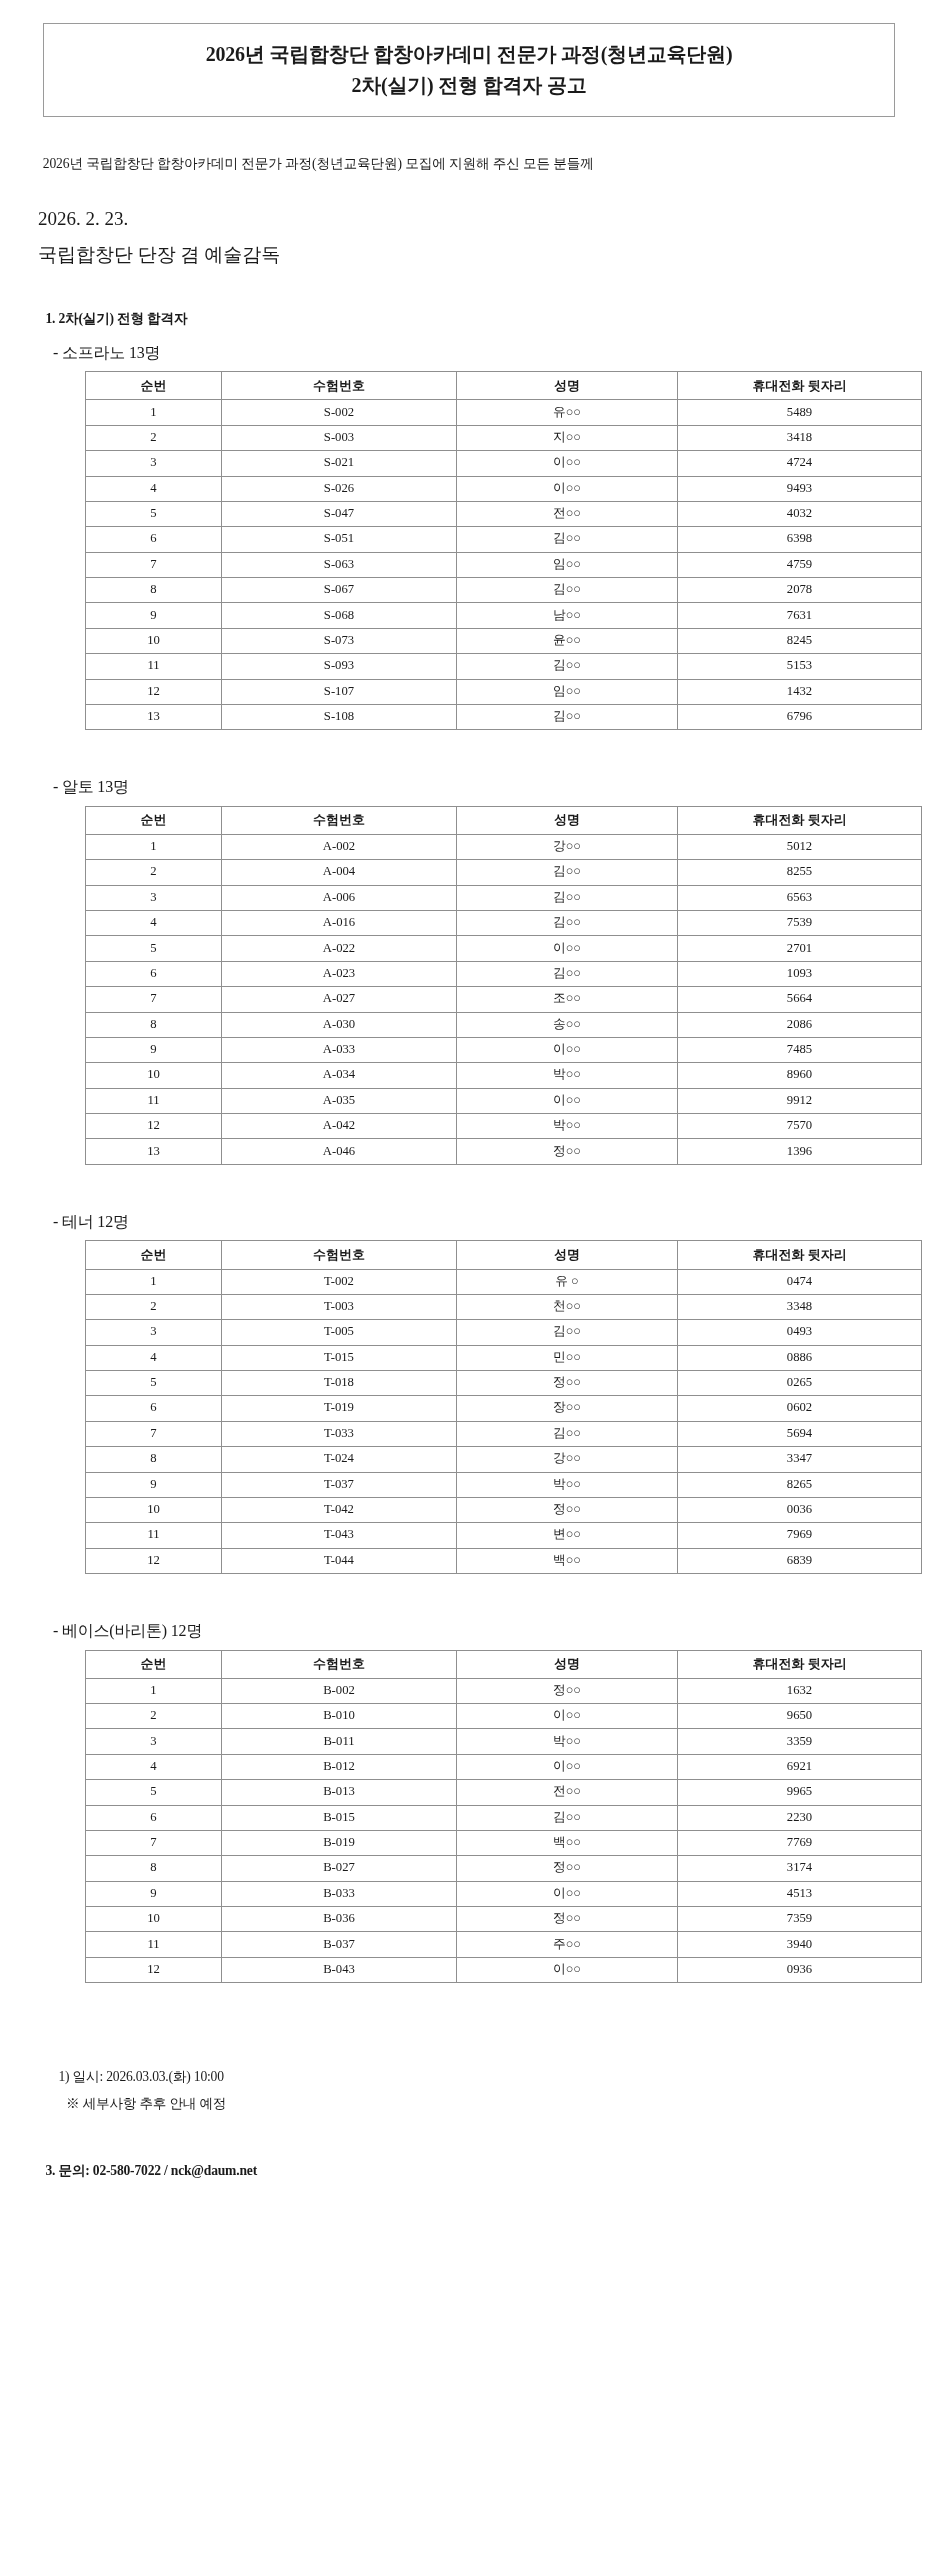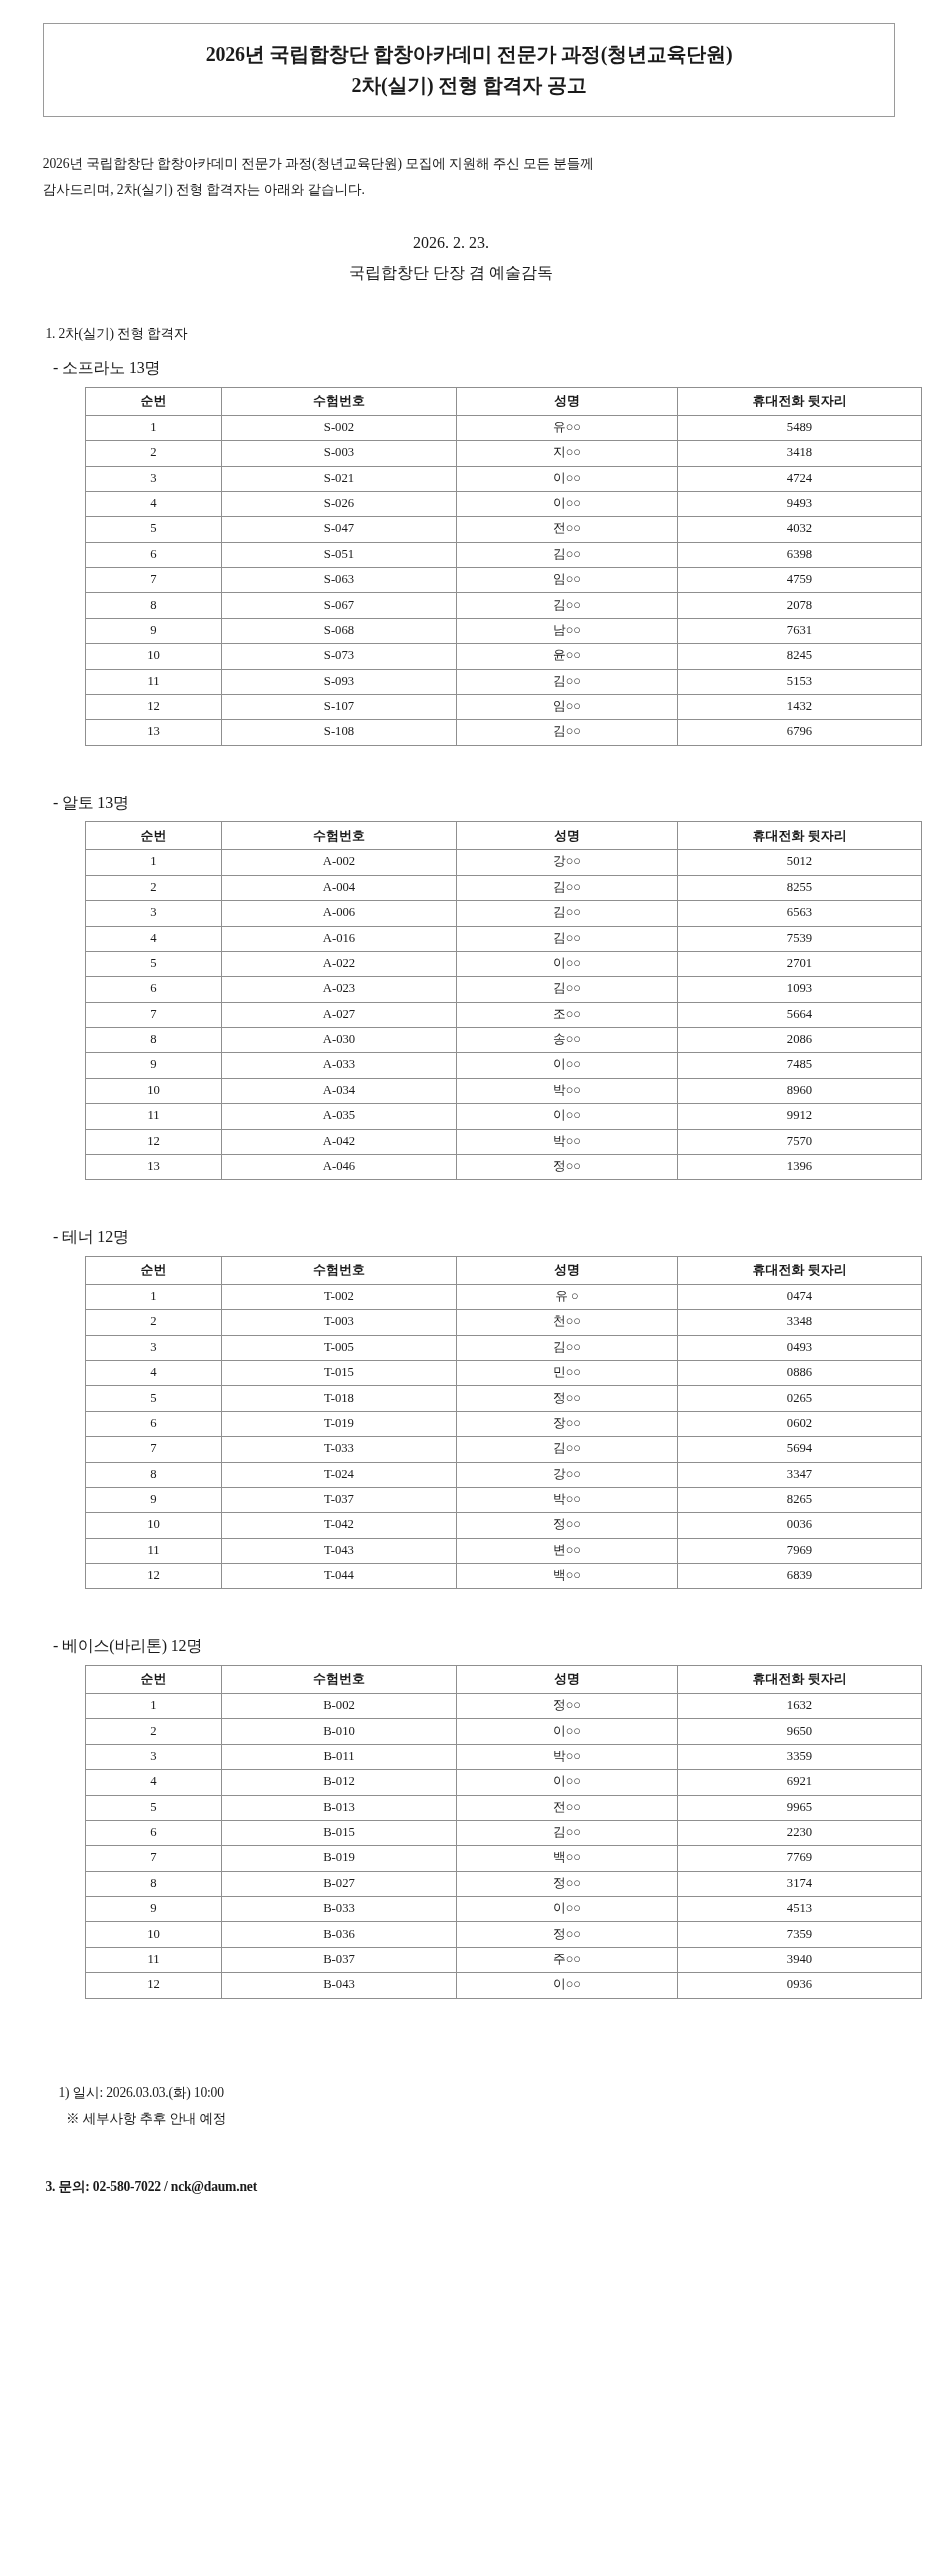--- a/index.html
+++ b/index.html
@@ -40,30 +40,30 @@
     margin: 34px 4.7px 0 4.7px;
     font-size: 13.6px;
     line-height: 1.95;
     letter-spacing: -0.1px;
   }
   .intro-line { display: block; }
 
   
   .signblock {
     margin: 24.4px 36px 0 0;
-    text-align: center;
-    font-size: 16px;
+    text-align: left;
+    font-size: 19px;
     line-height: 1.85;
   }
   .sign-line { display: block; }
 
   
   .section-title {
     font-size: 13.6px;
-    font-weight: normal;
+    font-weight: bold;
     margin: 38px 0 0 7.5px;
     letter-spacing: -0.2px;
   }
   .group-title {
     font-size: 16px;
     margin: 15px 0 7.5px 15px;
     letter-spacing: -0.2px;
   }
 
   
@@ -118,21 +118,20 @@
 
 <div class="page">
 
   <div class="title-box">
     <div class="title-line">2026년 국립합창단 합창아카데미 전문가 과정(청년교육단원)</div>
     <div class="title-line">2차(실기) 전형 합격자 공고</div>
   </div>
 
   <div class="intro">
     <span class="intro-line">2026년 국립합창단 합창아카데미 전문가 과정(청년교육단원) 모집에 지원해 주신 모든 분들께</span>
-    <span class="intro-line">감사드리며, 2차(실기) 전형 합격자는 아래와 같습니다.</span>
   </div>
 
   <div class="signblock">
     <span class="sign-line">2026. 2. 23.</span>
     <span class="sign-line">국립합창단 단장 겸 예술감독</span>
   </div>
 
   <div class="section-title">1. 2차(실기) 전형 합격자</div>
 
   <div id="groups-container">

